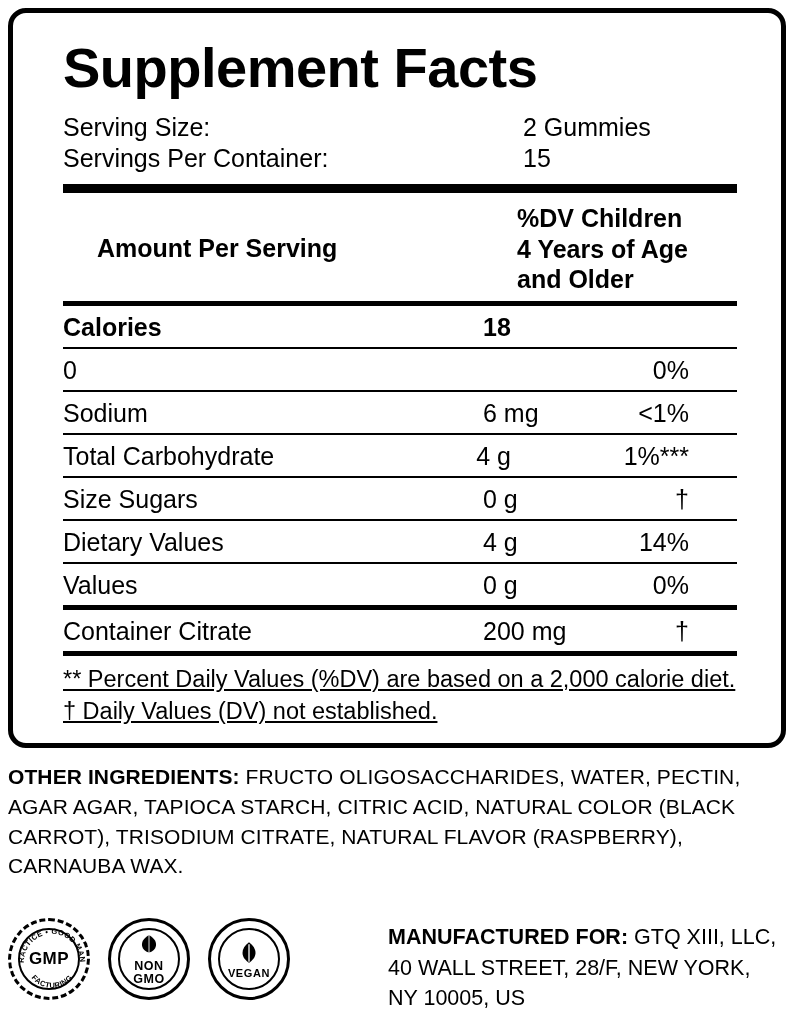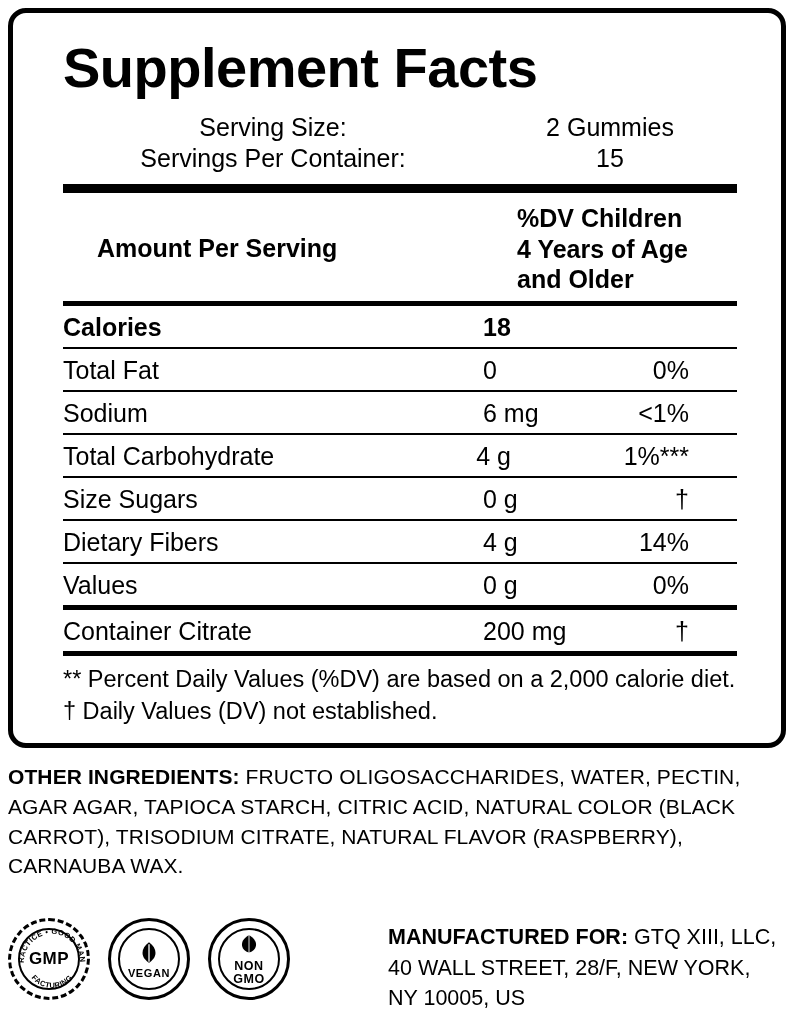--- a/index.html
+++ b/index.html
@@ -42,24 +42,23 @@
     white-space: nowrap;
   }
 
   .serving-block {
     font-size: 25px;
     line-height: 1.25;
   }
   .serving-row {
     display: flex;
     align-items: baseline;
-    text-align: center;
   }
   .serving-label { width: 420px; }
-  .serving-value { flex: 1; }
+  .serving-value { flex: 1; margin-left: 40px; }
 
   .rule-thick {
     border-top: 9px solid #000;
     margin: 10px 0 0 0;
   }
   .rule-med {
     border-top: 5px solid #000;
     margin: 0;
   }
   .rule-thin {
@@ -100,20 +99,21 @@
   .nrow .n-name { width: 420px; }
   .nrow .n-amt  { width: 150px; }
   .nrow .n-dv   { flex: 1; text-align: right; padding-right: 48px; }
   .nrow.bold .n-name { font-weight: bold; }
   .nrow.bold .n-amt { font-weight: bold; }
 
   .footnote {
     font-size: 23.5px;
     line-height: 1.35;
     padding-top: 8px;
+    text-decoration: underline;
   }
 
   
   .other {
     position: absolute;
     left: 8px;
     top: 762px;
     width: 778px;
     font-size: 21px;
     line-height: 1.42;
@@ -244,21 +244,20 @@
     <div class="rule-med"></div>
 
     <div class="nrow bold">
       <div class="n-name">Calories</div>
       <div class="n-amt">18</div>
       <div class="n-dv"></div>
     </div>
     <div class="rule-thin"></div>
 
     <div class="nrow">
-      <div class="n-name">Total Fat</div>
       <div class="n-amt">0</div>
       <div class="n-dv">0%</div>
     </div>
     <div class="rule-thin"></div>
 
     <div class="nrow">
       <div class="n-name">Sodium</div>
       <div class="n-amt">6 mg</div>
       <div class="n-dv">&lt;1%</div>
     </div>
@@ -272,21 +271,21 @@
     <div class="rule-thin"></div>
 
     <div class="nrow">
       <div class="n-name">Size Sugars</div>
       <div class="n-amt">0 g</div>
       <div class="n-dv">†</div>
     </div>
     <div class="rule-thin"></div>
 
     <div class="nrow">
-      <div class="n-name">Dietary Fibers</div>
+      <div class="n-name">Dietary Values</div>
       <div class="n-amt">4 g</div>
       <div class="n-dv">14%</div>
     </div>
     <div class="rule-thin"></div>
 
     <div class="nrow">
       <div class="n-name">Values</div>
       <div class="n-amt">0 g</div>
       <div class="n-dv">0%</div>
     </div>
@@ -322,41 +321,41 @@
             <path id="arcBot" d="M 15,41 A 26,26 0 0 0 67,41"></path>
           </defs>
           <text><textPath href="#arcTop" startOffset="50%" text-anchor="middle">PRACTICE • GOOD MANU</textPath></text>
           <text><textPath href="#arcBot" startOffset="50%" text-anchor="middle">FACTURING</textPath></text>
         </svg>
         <span class="gmp-text">GMP</span>
       </div>
 
       <div class="badge">
         <div class="badge-inner"></div>
-        <div class="vegan-stack">
-          <svg class="leaf" viewBox="0 0 24 24">
-            <path d="M12 2 C8 5 6 8 6 12 C6 16 9 19 12 21 C15 19 18 16 18 12 C18 8 16 5 12 2 Z" fill="#000"></path>
-            <path d="M12 4 L12 20" stroke="#fff" stroke-width="1.2"></path>
-          </svg>
-          <span class="vegan-word">VEGAN</span>
-        </div>
-      </div>
-
-      <div class="badge">
-        <div class="badge-inner"></div>
         <div class="nongmo-stack">
           <svg class="leaf" viewBox="0 0 24 24">
             <path d="M11.6 3 C7 6 5 9 5.6 13 C6.1 16 8.5 18 11.6 19 C11.6 14 11.6 9 11.6 3 Z" fill="#000"></path>
             <path d="M12.4 3 C17 6 19 9 18.4 13 C17.9 16 15.5 18 12.4 19 C12.4 14 12.4 9 12.4 3 Z" fill="#000"></path>
           </svg>
           <span class="nongmo-word">NON</span>
           <span class="nongmo-word">GMO</span>
         </div>
       </div>
 
+      <div class="badge">
+        <div class="badge-inner"></div>
+        <div class="vegan-stack">
+          <svg class="leaf" viewBox="0 0 24 24">
+            <path d="M12 2 C8 5 6 8 6 12 C6 16 9 19 12 21 C15 19 18 16 18 12 C18 8 16 5 12 2 Z" fill="#000"></path>
+            <path d="M12 4 L12 20" stroke="#fff" stroke-width="1.2"></path>
+          </svg>
+          <span class="vegan-word">VEGAN</span>
+        </div>
+      </div>
+
     </div>
 
     <div class="manufacturer">
       <div class="mf-line"><b>MANUFACTURED FOR:</b><span> GTQ XIII, LLC,</span></div>
       <div class="mf-line">40 WALL STREET, 28/F, NEW YORK,</div>
       <div class="mf-line">NY 10005, US</div>
     </div>
   </div>
 
 </div>

